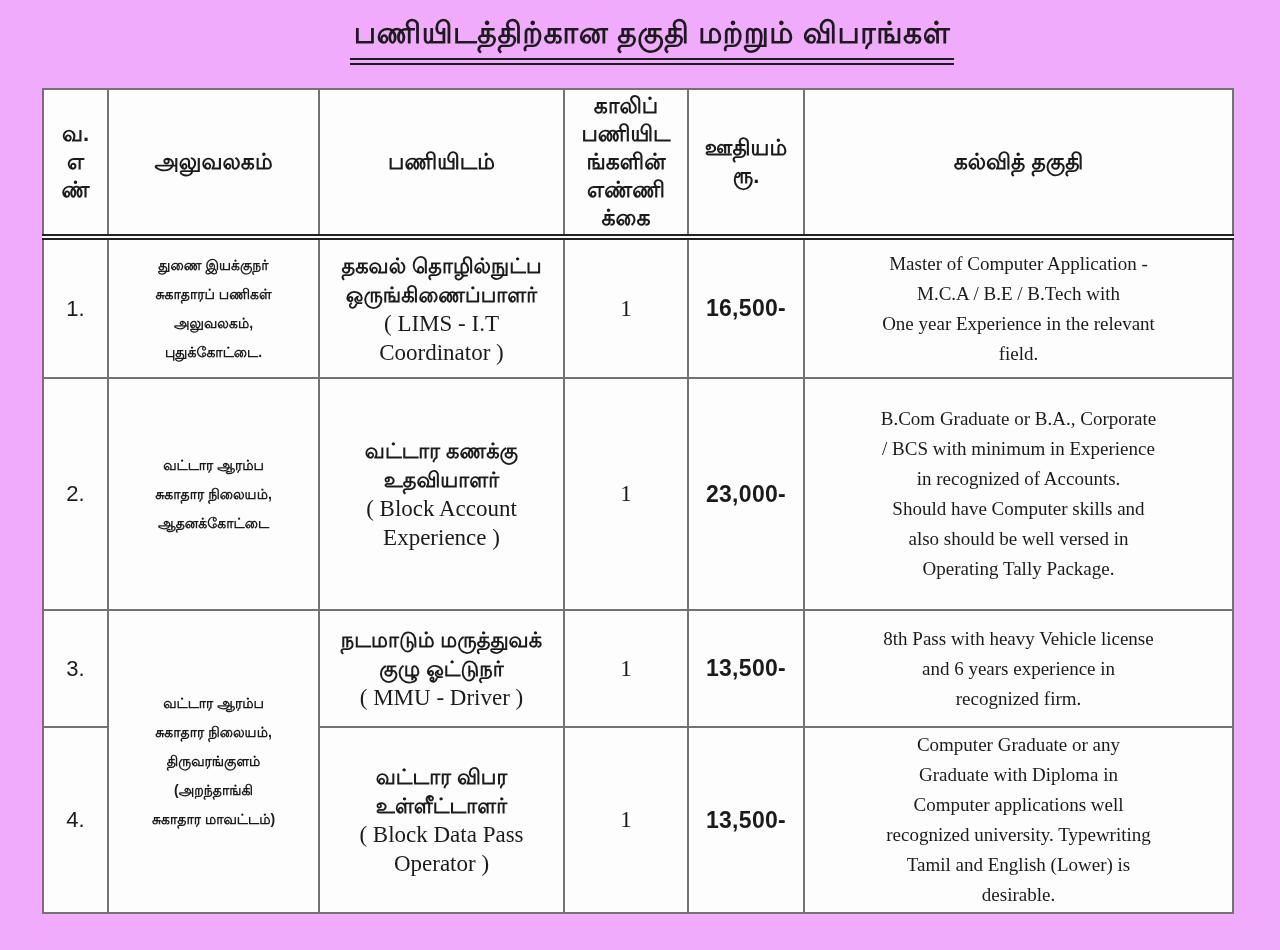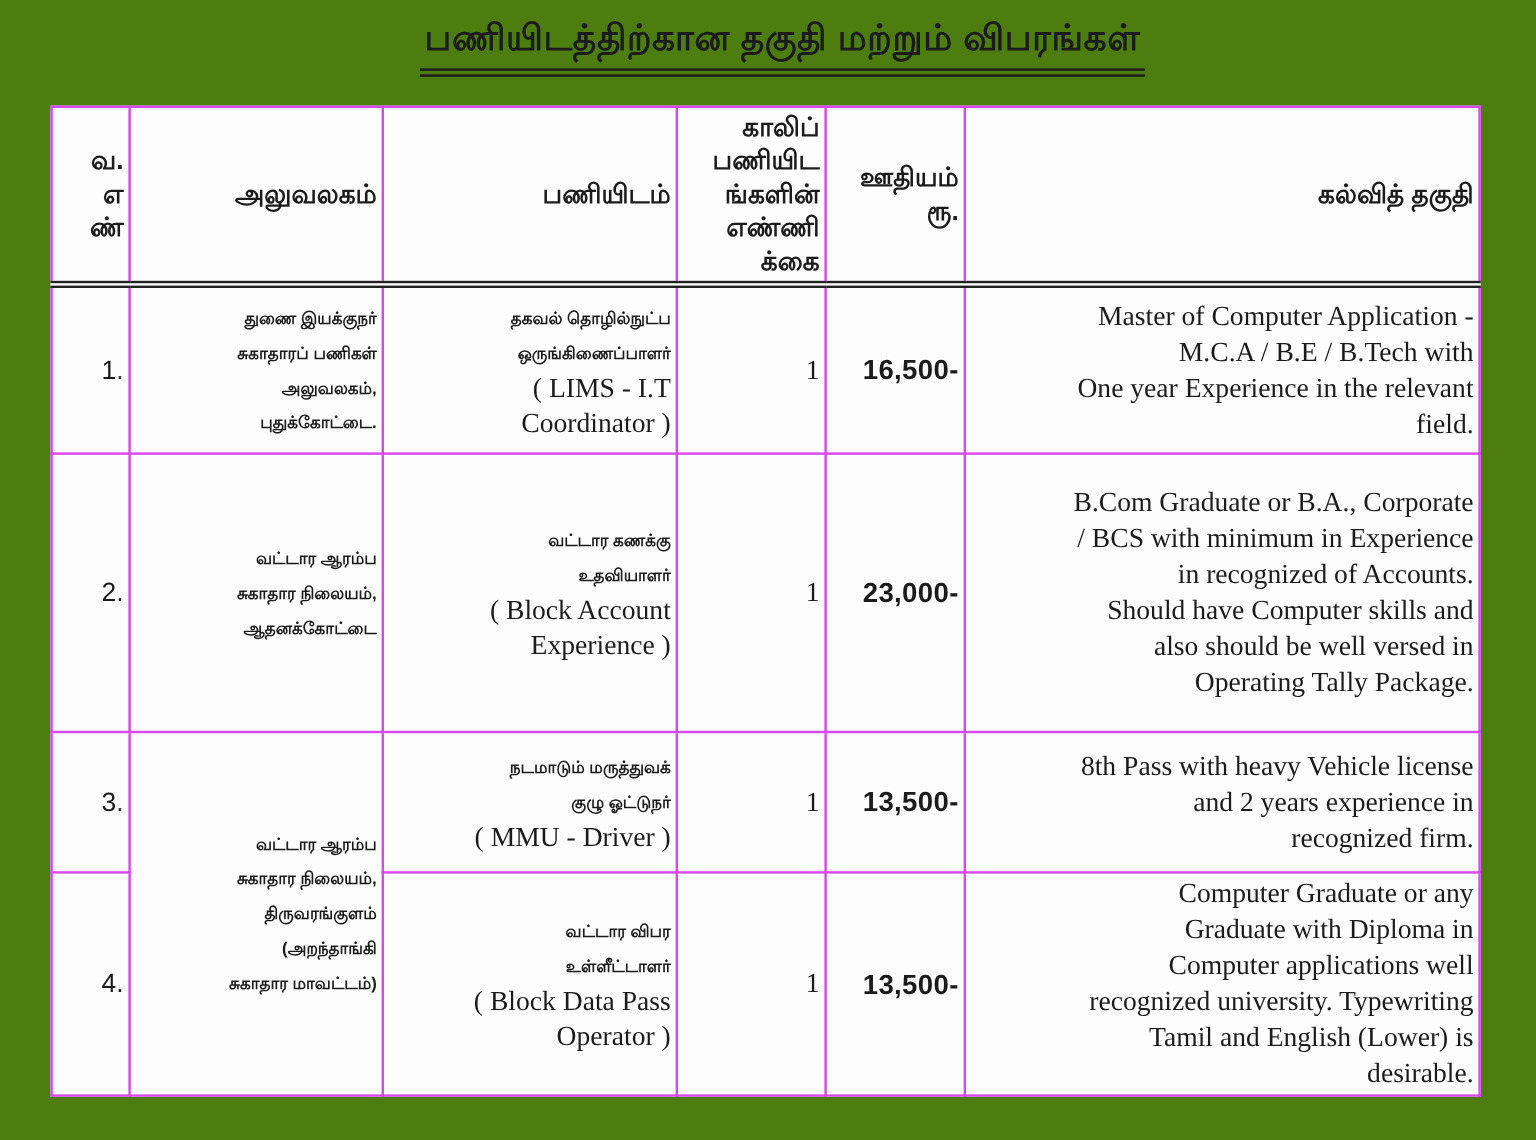--- a/index.html
+++ b/index.html
@@ -4,21 +4,21 @@
 <style>
   html, body {
     margin: 0;
     padding: 0;
     background: #fdfdfd;
   }
   .page {
     position: relative;
     width: 1280px;
     height: 950px;
-    background: #4d7c0f;
+    background: #f0abfc;
     color: #1b1b1b;
     font-family: "Liberation Sans", "DejaVu Sans", sans-serif;
     overflow: hidden;
   }
   .title-row {
     position: absolute;
     top: 16px;
     left: 0;
     width: 100%;
     text-align: center;
@@ -42,22 +42,22 @@
     background: #fdfdfd;
   }
   .c-serial   { width: 65px; }
   .c-office   { width: 211px; }
   .c-position { width: 245px; }
   .c-count    { width: 124px; }
   .c-salary   { width: 116px; }
   .c-qual     { width: 429px; }
 
   th, td {
-    border: 2px solid #d946ef;
-    text-align: right;
+    border: 2px solid #737373;
+    text-align: center;
     vertical-align: middle;
     padding: 2px 4px;
     overflow: hidden;
   }
   thead th {
     border-bottom: 6px double #222222;
     font-weight: 700;
     font-size: 22px;
     line-height: 28px;
   }
@@ -73,41 +73,41 @@
     font-size: 22px;
     font-weight: 400;
   }
   td.office {
     font-weight: 700;
     font-size: 14px;
     line-height: 29px;
   }
   td.position .ta {
     font-weight: 700;
-    font-size: 14px;
+    font-size: 21px;
     line-height: 29px;
   }
   td.position .en {
     font-family: Liberation Serif, serif;
     font-weight: 400;
     font-size: 23px;
     line-height: 29px;
   }
   td.count {
     font-family: "Liberation Serif", "DejaVu Serif", serif;
     font-size: 23px;
   }
   td.salary {
     font-weight: 700;
     font-size: 23px;
     letter-spacing: 0.3px;
   }
   td.qual {
     font-family: "Liberation Serif", "DejaVu Serif", serif;
-    font-size: 23px;
+    font-size: 19px;
     line-height: 30px;
   }
 </style>
 </head>
 <body>
 
 <div class="page">
 
   <div class="title-row">
     <span class="title-text">பணியிடத்திற்கான தகுதி மற்றும் விபரங்கள்</span>
@@ -189,21 +189,21 @@
 (அறந்தாங்கி
 சுகாதார மாவட்டம்)</td>
         <td class="position">
           <div class="ta pre">நடமாடும் மருத்துவக்
 குழு ஓட்டுநர்</div>
           <div class="en pre">( MMU - Driver )</div>
         </td>
         <td class="count">1</td>
         <td class="salary">13,500-</td>
         <td class="qual pre">8th Pass with heavy Vehicle license
-and 2 years experience in
+and 6 years experience in
 recognized firm.</td>
       </tr>
 
       <tr class="h-r4">
         <td class="serial">4.</td>
         <td class="position">
           <div class="ta pre">வட்டார விபர
 உள்ளீட்டாளர்</div>
           <div class="en pre">( Block Data Pass
 Operator )</div>

